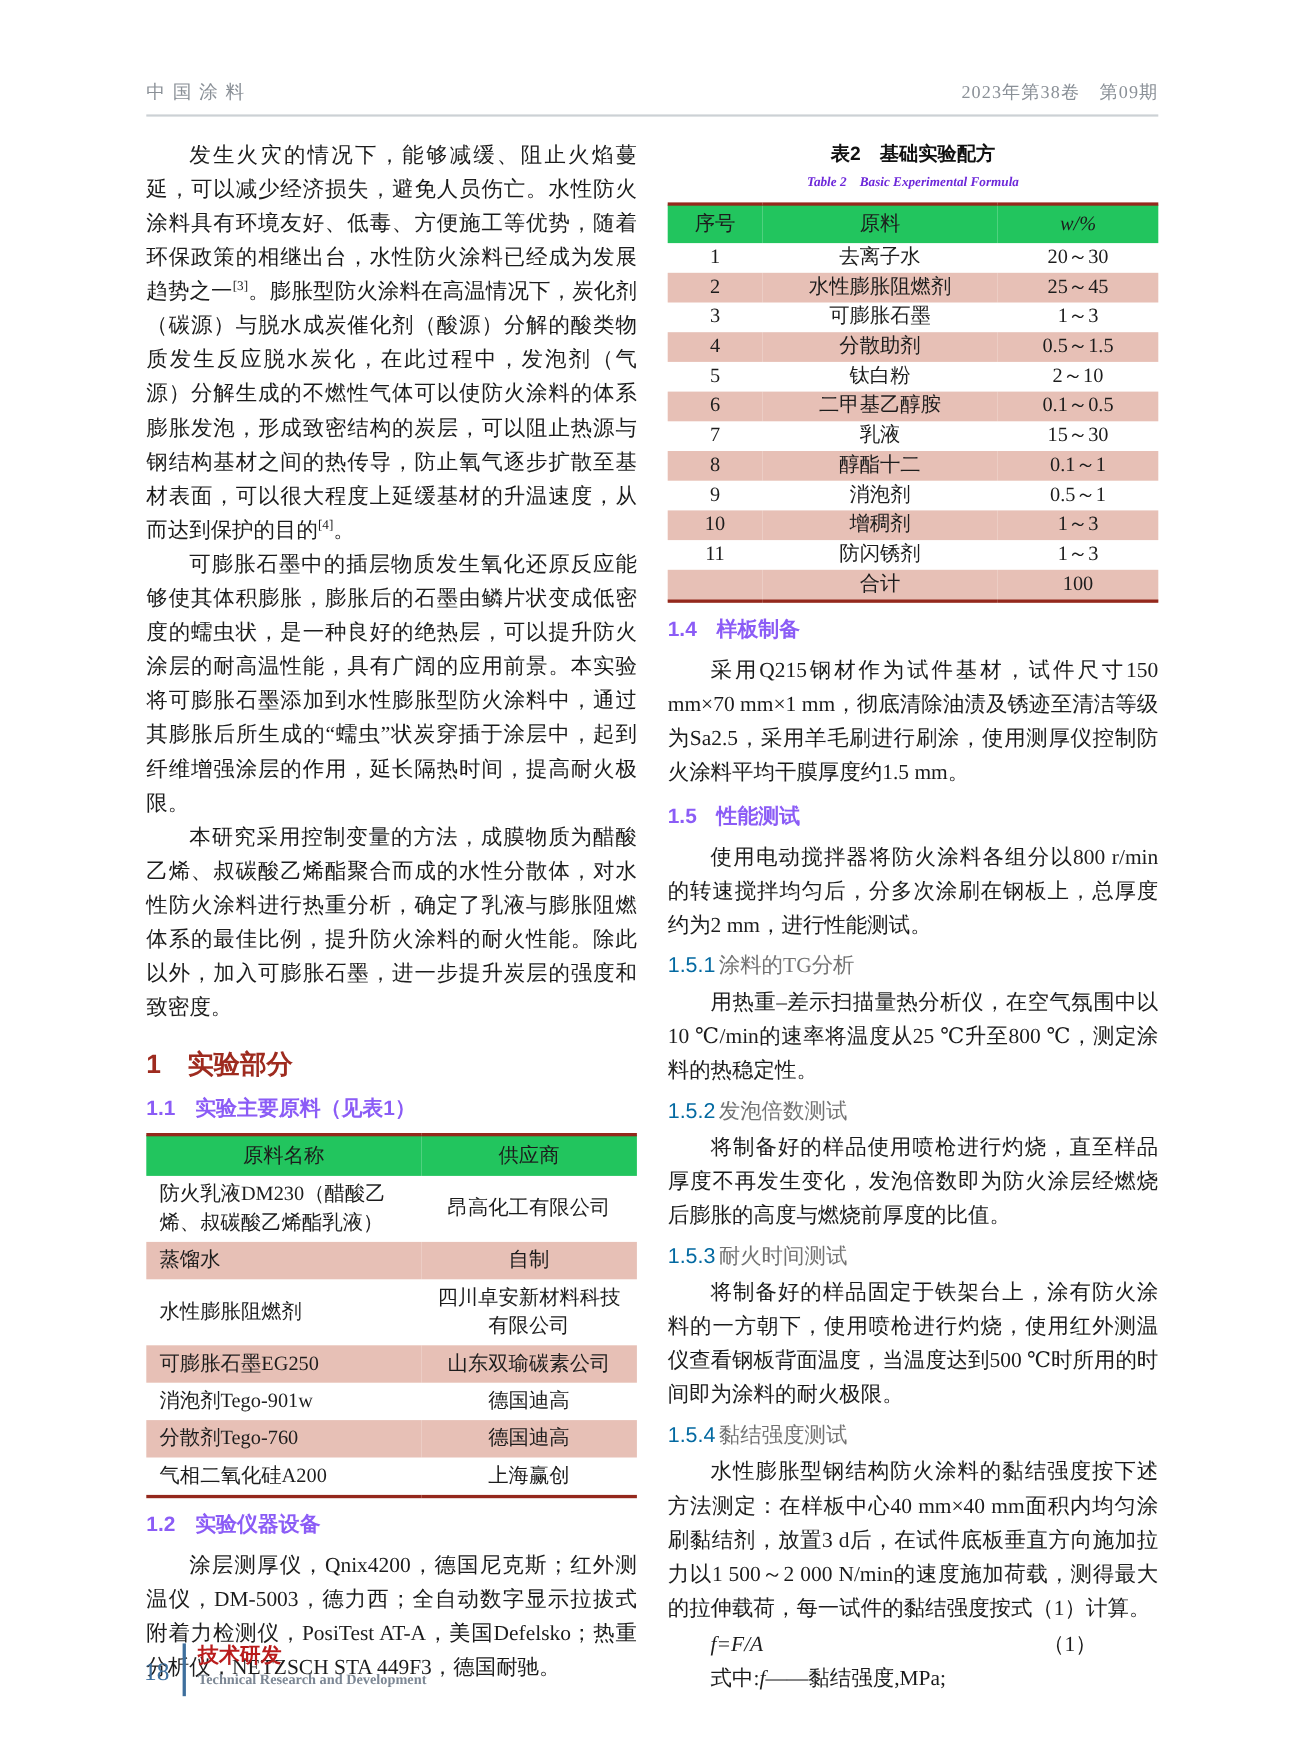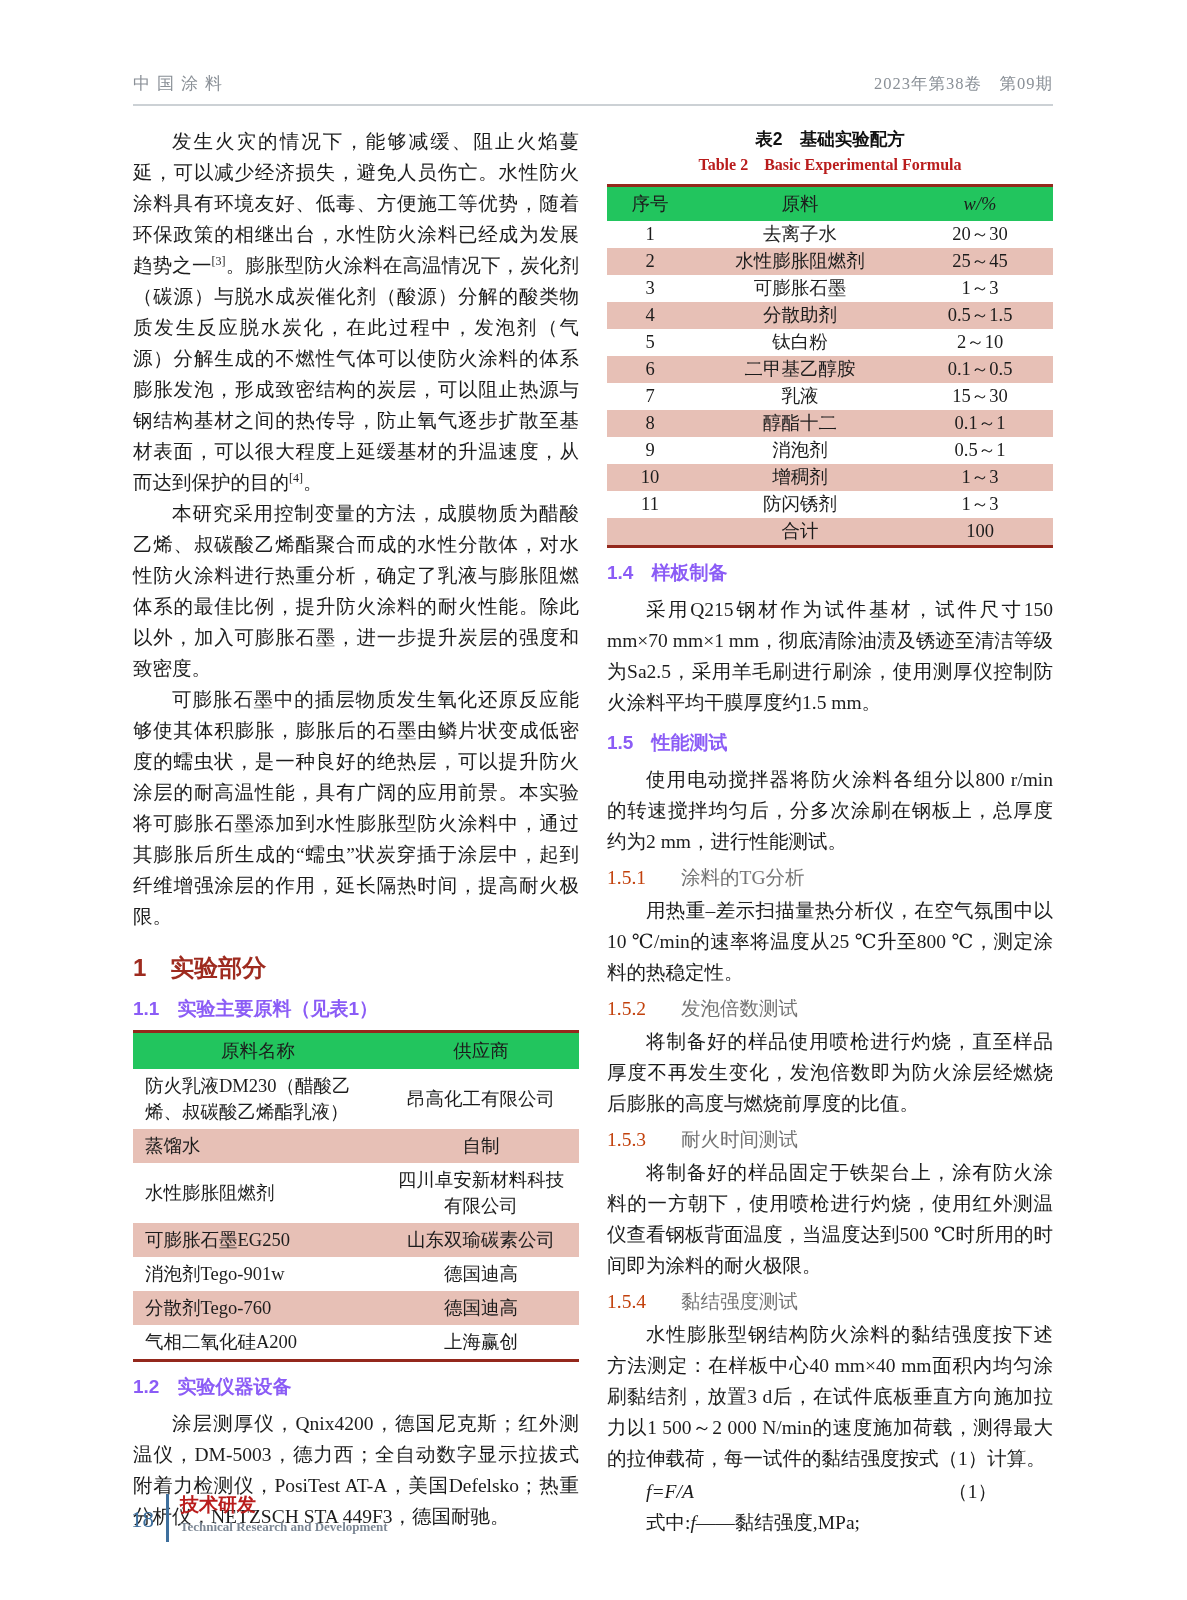--- a/index.html
+++ b/index.html
@@ -39,34 +39,34 @@
   }
   .h1 .num { margin-right: 24px; }
   .h2 {
     font-family: "Liberation Sans", "DejaVu Sans", sans-serif;
     color: #8b5cf6; font-weight: bold; font-size: 19px;
     margin: 12px 0 8px; line-height: 26px;
   }
   .h2 .num { margin-right: 18px; }
   .h3 { font-size: 19.5px; margin: 6px 0 2px; line-height: 30px; }
   .h3 .num {
-    font-family: Liberation Serif, serif;
-    color: #c2410c; margin-right: 35px;
+    font-family: Liberation Sans, sans-serif;
+    color: #0369a1; margin-right: 3px;
   }
   .h3 .title { color: #737373; }
 
   
   .tbl-caption { text-align: center; margin-top: 10px; }
   .caption-zh {
     font-family: "Liberation Sans", "DejaVu Sans", sans-serif;
     font-weight: bold; font-size: 17.5px; line-height: 26px; color: #111;
   }
   .caption-en {
     font-family: "Liberation Serif", "DejaVu Serif", serif;
-    font-weight: bold; font-size: 16px; line-height: 26px; color: #b91c1c;
+    font-weight: bold; font-size: 12px; line-height: 26px; color: #6d28d9; font-style: italic;
   }
 
   
   table {
     width: 100%; border-collapse: collapse;
     border-top: 3px solid #94281c; border-bottom: 3px solid #94281c;
     margin: 6px 0 2px;
   }
   th {
     background: #22c55e; font-weight: normal; text-align: center;
@@ -115,22 +115,22 @@
 
 <div class="page-header">
   <span class="journal-name">中国涂料</span>
   <span class="issue-info">2023年第38卷　第09期</span>
 </div>
 
 <div class="col col-left">
 
   <p class="body-para"><span>发生火灾的情况下，能够减缓、阻止火焰蔓延，可以减少经济损失，避免人员伤亡。水性防火涂料具有环境友好、低毒、方便施工等优势，随着环保政策的相继出台，水性防火涂料已经成为发展趋势之一</span><sup class="ref">[3]</sup><span>。膨胀型防火涂料在高温情况下，炭化剂（碳源）与脱水成炭催化剂（酸源）分解的酸类物质发生反应脱水炭化，在此过程中，发泡剂（气源）分解生成的不燃性气体可以使防火涂料的体系膨胀发泡，形成致密结构的炭层，可以阻止热源与钢结构基材之间的热传导，防止氧气逐步扩散至基材表面，可以很大程度上延缓基材的升温速度，从而达到保护的目的</span><sup class="ref">[4]</sup><span>。</span></p>
 
+  <p class="body-para">可膨胀石墨中的插层物质发生氧化还原反应能够使其体积膨胀，膨胀后的石墨由鳞片状变成低密度的蠕虫状，是一种良好的绝热层，可以提升防火涂层的耐高温性能，具有广阔的应用前景。本实验将可膨胀石墨添加到水性膨胀型防火涂料中，通过其膨胀后所生成的“蠕虫”状炭穿插于涂层中，起到纤维增强涂层的作用，延长隔热时间，提高耐火极限。</p>
   <p class="body-para">本研究采用控制变量的方法，成膜物质为醋酸乙烯、叔碳酸乙烯酯聚合而成的水性分散体，对水性防火涂料进行热重分析，确定了乳液与膨胀阻燃体系的最佳比例，提升防火涂料的耐火性能。除此以外，加入可膨胀石墨，进一步提升炭层的强度和致密度。</p>
-  <p class="body-para">可膨胀石墨中的插层物质发生氧化还原反应能够使其体积膨胀，膨胀后的石墨由鳞片状变成低密度的蠕虫状，是一种良好的绝热层，可以提升防火涂层的耐高温性能，具有广阔的应用前景。本实验将可膨胀石墨添加到水性膨胀型防火涂料中，通过其膨胀后所生成的“蠕虫”状炭穿插于涂层中，起到纤维增强涂层的作用，延长隔热时间，提高耐火极限。</p>
 
   <div class="h1">
     <span class="num">1</span><span>实验部分</span>
   </div>
 
   <div class="h2">
     <span class="num">1.1</span><span>实验主要原料（见表1）</span>
   </div>
 
 

